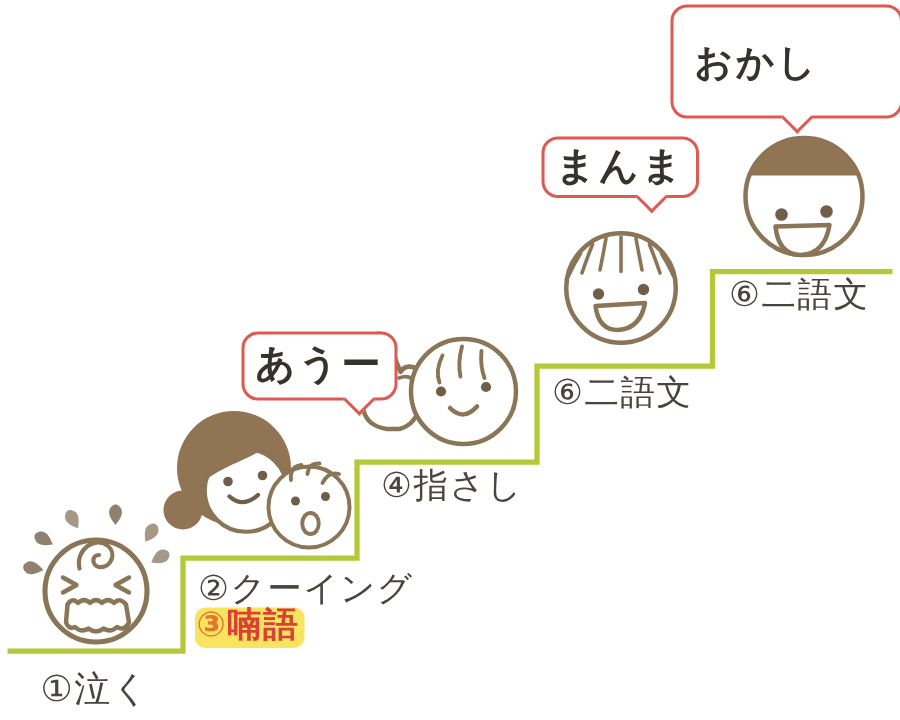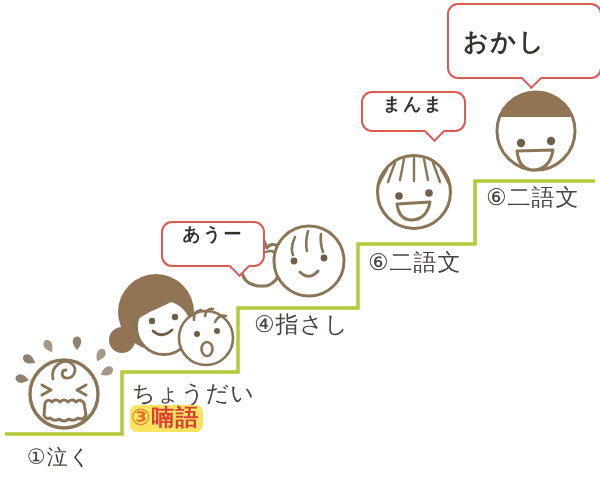--- a/index.html
+++ b/index.html
@@ -5,28 +5,28 @@
   html,body{margin:0;padding:0;background:#fff;}
   #canvas{
     position:relative;width:600px;height:480px;background:#ffffff;overflow:hidden;
     font-family:"DejaVu Sans",sans-serif;
   }
   #art{position:absolute;left:0;top:0;z-index:1;}
   .step-label{
     position:absolute;z-index:3;font-size:23px;color:#4a443e;
     letter-spacing:1px;white-space:nowrap;line-height:1.1;
   }
-  .step-label.big{font-size:21px;}
+  .step-label.big{font-size:24px;}
   .hl-bg{background:#f8e45f;border-radius:7px;padding:0 4px 2px 1px;display:inline-block;}
   .num3{color:#e8732d;font-weight:700;}
   .txt3{color:#dc3f35;font-weight:700;}
   .bubble{
     position:absolute;z-index:2;background:#fff;border:2.5px solid #dd5a52;border-radius:11px;
-    display:flex;justify-content:center;
-    font-size:18px;font-weight:600;color:#38322c;letter-spacing:2px;line-height:1.2;
+    display:flex;align-items:center;justify-content:center;
+    font-size:26px;font-weight:600;color:#38322c;letter-spacing:2px;line-height:1.2;
   }
   .bubble .tail{
     position:absolute;bottom:-8.5px;width:13px;height:13px;background:#fff;
     border-right:2.5px solid #dd5a52;border-bottom:2.5px solid #dd5a52;
     transform:rotate(45deg);
   }
   .bubble.two-line{flex-direction:column;align-items:flex-start;justify-content:center;
     padding-left:14px;font-size:25px;line-height:31px;}
 </style>
 </head>
@@ -120,21 +120,21 @@
     <span class="tail" style="right:22px;"></span>
   </div>
 
   <div class="bubble two-line" style="left:447px;top:3px;width:137px;height:72px;">
     <span>おかし</span>
     <span class="tail" style="left:75px;"></span>
   </div>
 
   <div class="step-label big" style="left:27px;top:446px;">①泣く</div>
 
-  <div class="step-label" style="left:132px;top:381px;">ちょうだい</div>
+  <div class="step-label" style="left:132px;top:381px;">②クーイング</div>
 
   <div class="step-label" style="left:254px;top:312px;">④指さし</div>
 
   <div class="step-label" style="left:130px;top:405px;">
     <span class="hl-bg"><span class="num3">③</span><span class="txt3">喃語</span></span>
   </div>
 
   <div class="step-label" style="left:368px;top:250px;">⑥二語文</div>
 
   <div class="step-label" style="left:486px;top:185px;">⑥二語文</div>

